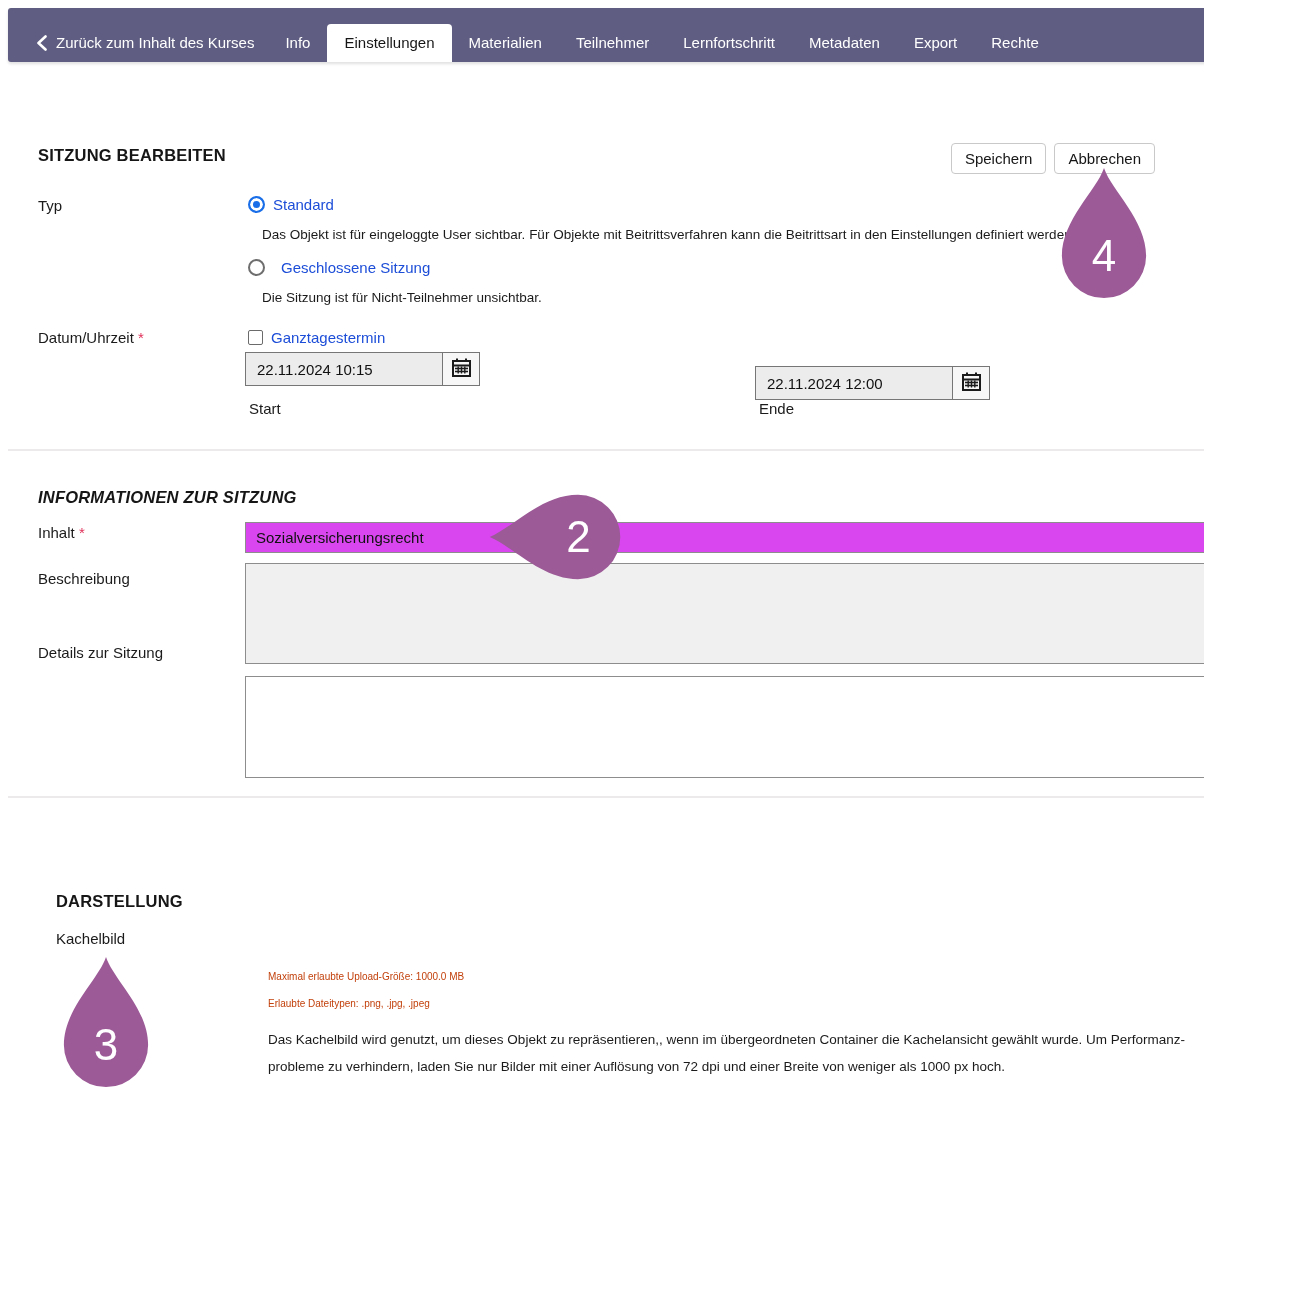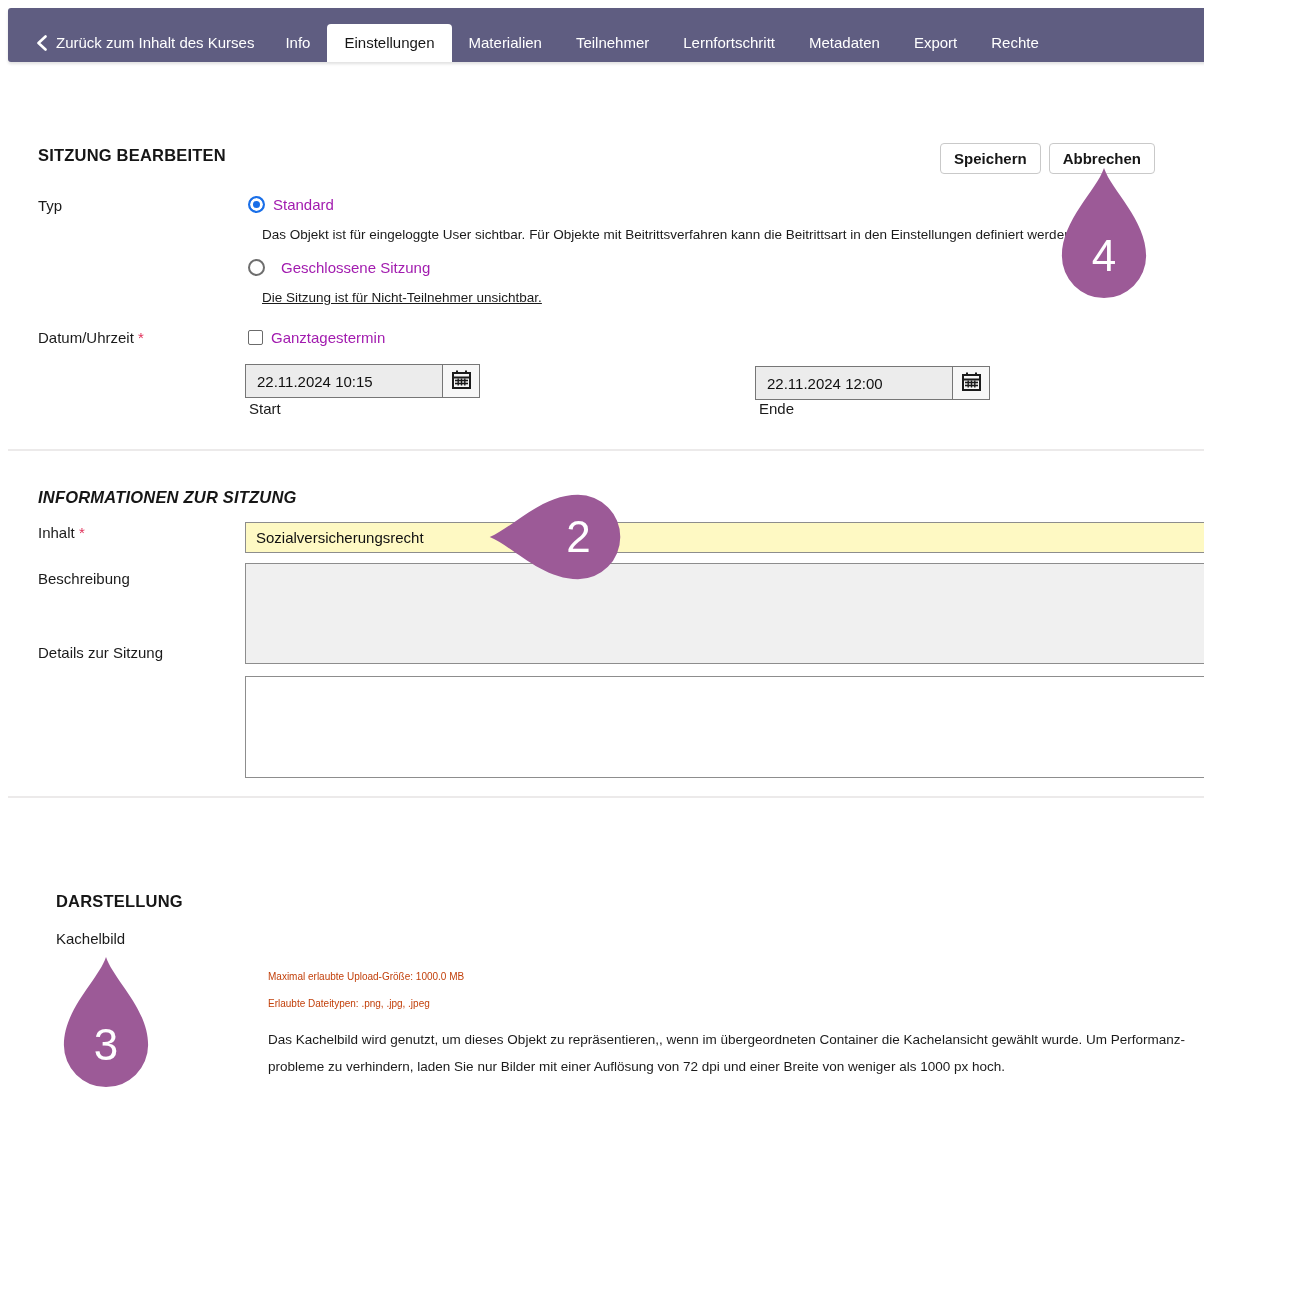--- a/index.html
+++ b/index.html
@@ -17,43 +17,43 @@
 
   
   .section-title{position:absolute;font-size:16.5px;font-weight:700;color:#161616;letter-spacing:.2px;}
   .field-label{position:absolute;font-size:15px;color:#1b1b1b;}
   .req{color:#e0315a;}
   .divider{position:absolute;left:8px;width:1276px;height:0;border-top:2px solid #eceaea;}
 
   
   .toolbar{position:absolute;top:143px;right:49px;display:flex;gap:8px;}
   .btn{background:#fff;border:1px solid #c9c9c9;border-radius:4px;padding:6px 13px;
-       font-size:15px;color:#161616;font-family:inherit;cursor:pointer;font-weight:bold;}
+       font-size:15px;color:#161616;font-family:inherit;cursor:pointer;}
 
   
   .opt-row{position:absolute;display:flex;align-items:center;gap:8px;}
   .radio{width:17px;height:17px;border-radius:50%;box-sizing:border-box;background:#fff;flex:0 0 auto;}
   .radio.checked{background:#1a6fe8;border:2px solid #1a6fe8;box-shadow:inset 0 0 0 3px #fff;}
   .radio.unchecked{border:2px solid #6e6e6e;}
   .checkbox{width:15px;height:15px;border:1px solid #6b6b6b;border-radius:2px;background:#fff;
             box-sizing:border-box;flex:0 0 auto;}
-  .opt-label{font-size:15px;color:#a21caf;}
+  .opt-label{font-size:15px;color:#1d4ed8;}
   .opt-desc{position:absolute;font-size:13.5px;color:#1b1b1b;}
 
   
   .date-group{position:absolute;display:flex;}
   .date-input{width:198px;height:34px;box-sizing:border-box;background:#ececec;
               border:1px solid #767676;padding:0 11px;font-size:15px;color:#111;font-family:inherit;}
   .cal-btn{width:38px;height:34px;box-sizing:border-box;background:#f7f7f7;border:1px solid #767676;
            margin-left:-1px;display:flex;align-items:center;justify-content:center;cursor:pointer;}
   .date-caption{position:absolute;font-size:15px;color:#1b1b1b;}
 
   
   .text-input{position:absolute;left:245px;width:1013px;height:31px;box-sizing:border-box;
-              background:#fef9c3;border:1px solid #8d8d8d;padding:0 10px;font-size:15px;
+              background:#d946ef;border:1px solid #8d8d8d;padding:0 10px;font-size:15px;
               color:#111;font-family:inherit;}
   .t-area{position:absolute;left:245px;width:1013px;box-sizing:border-box;border:1px solid #8d8d8d;
           font-family:inherit;font-size:15px;padding:6px 8px;}
   .t-area.gray{background:#f0f0f0;}
   .t-area.white{background:#fff;}
 
   
   .file-row{position:absolute;left:258px;top:929px;display:flex;align-items:stretch;}
   .file-btn{background:#fff;border:1px solid #9a9a9a;border-radius:3px;padding:5px 15px;
             font-size:15px;color:#161616;font-family:inherit;cursor:pointer;z-index:2;}
@@ -103,32 +103,32 @@
   <div class="opt-row" style="left:248px;top:196px;">
     <span class="radio checked"></span>
     <span class="opt-label">Standard</span>
   </div>
   <div class="opt-desc" style="left:262px;top:227px;">Das Objekt ist für eingeloggte User sichtbar. Für Objekte mit Beitrittsverfahren kann die Beitrittsart in den Einstellungen definiert werden.</div>
 
   <div class="opt-row" style="left:248px;top:259px;gap:16px;">
     <span class="radio unchecked"></span>
     <span class="opt-label">Geschlossene Sitzung</span>
   </div>
-  <div class="opt-desc" style="left:262px;top:290px;text-decoration:underline;">Die Sitzung ist für Nicht-Teilnehmer unsichtbar.</div>
+  <div class="opt-desc" style="left:262px;top:290px;">Die Sitzung ist für Nicht-Teilnehmer unsichtbar.</div>
 
   <div class="field-label" style="left:38px;top:329px;">
     <span>Datum/Uhrzeit</span> <span class="req">*</span>
   </div>
 
   <div class="opt-row" style="left:248px;top:329px;">
     <span class="checkbox"></span>
     <span class="opt-label">Ganztagestermin</span>
   </div>
 
-  <div class="date-group" style="left:245px;top:364px;">
+  <div class="date-group" style="left:245px;top:352px;">
     <input class="date-input" readonly="" value="22.11.2024 10:15" style="">
     <div class="cal-btn">
       <span>
         <svg width="19" height="19" viewBox="0 0 19 19">
             <rect x="1" y="3" width="17" height="15" fill="none" stroke="#1b1b1b" stroke-width="2"></rect>
             <line x1="1" y1="7.5" x2="18" y2="7.5" stroke="#1b1b1b" stroke-width="2"></line>
             <line x1="5" y1="0.5" x2="5" y2="4" stroke="#1b1b1b" stroke-width="2"></line>
             <line x1="14" y1="0.5" x2="14" y2="4" stroke="#1b1b1b" stroke-width="2"></line>
             <line x1="3" y1="10.5" x2="16" y2="10.5" stroke="#1b1b1b" stroke-width="1.6"></line>
             <line x1="3" y1="13.5" x2="16" y2="13.5" stroke="#1b1b1b" stroke-width="1.6"></line>

